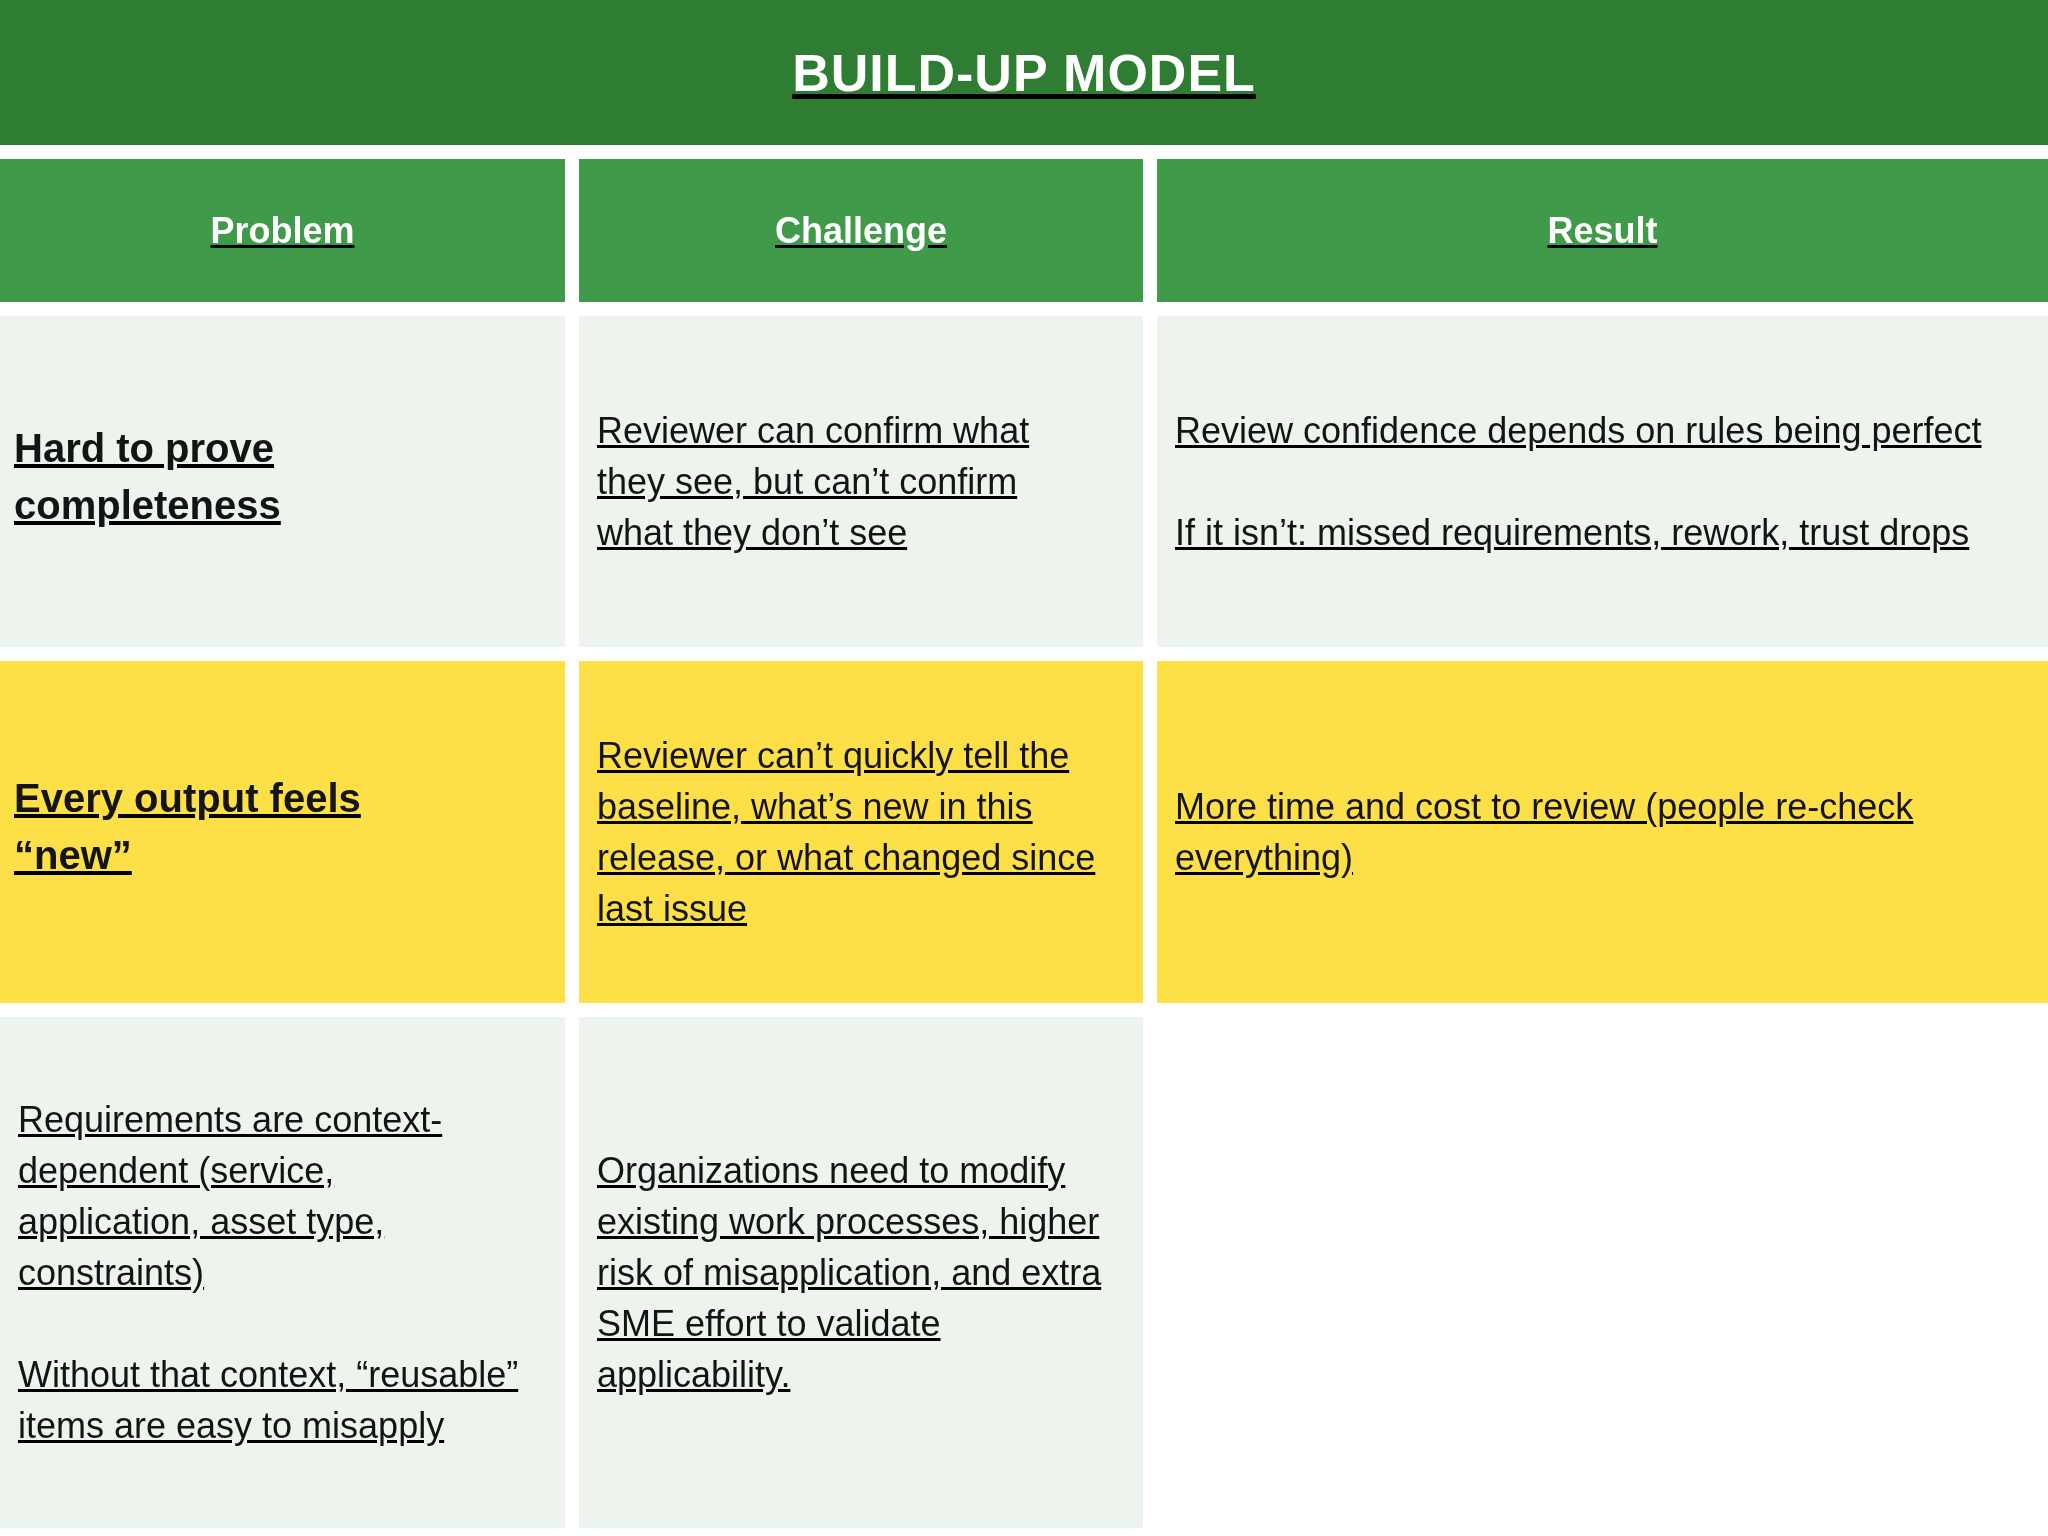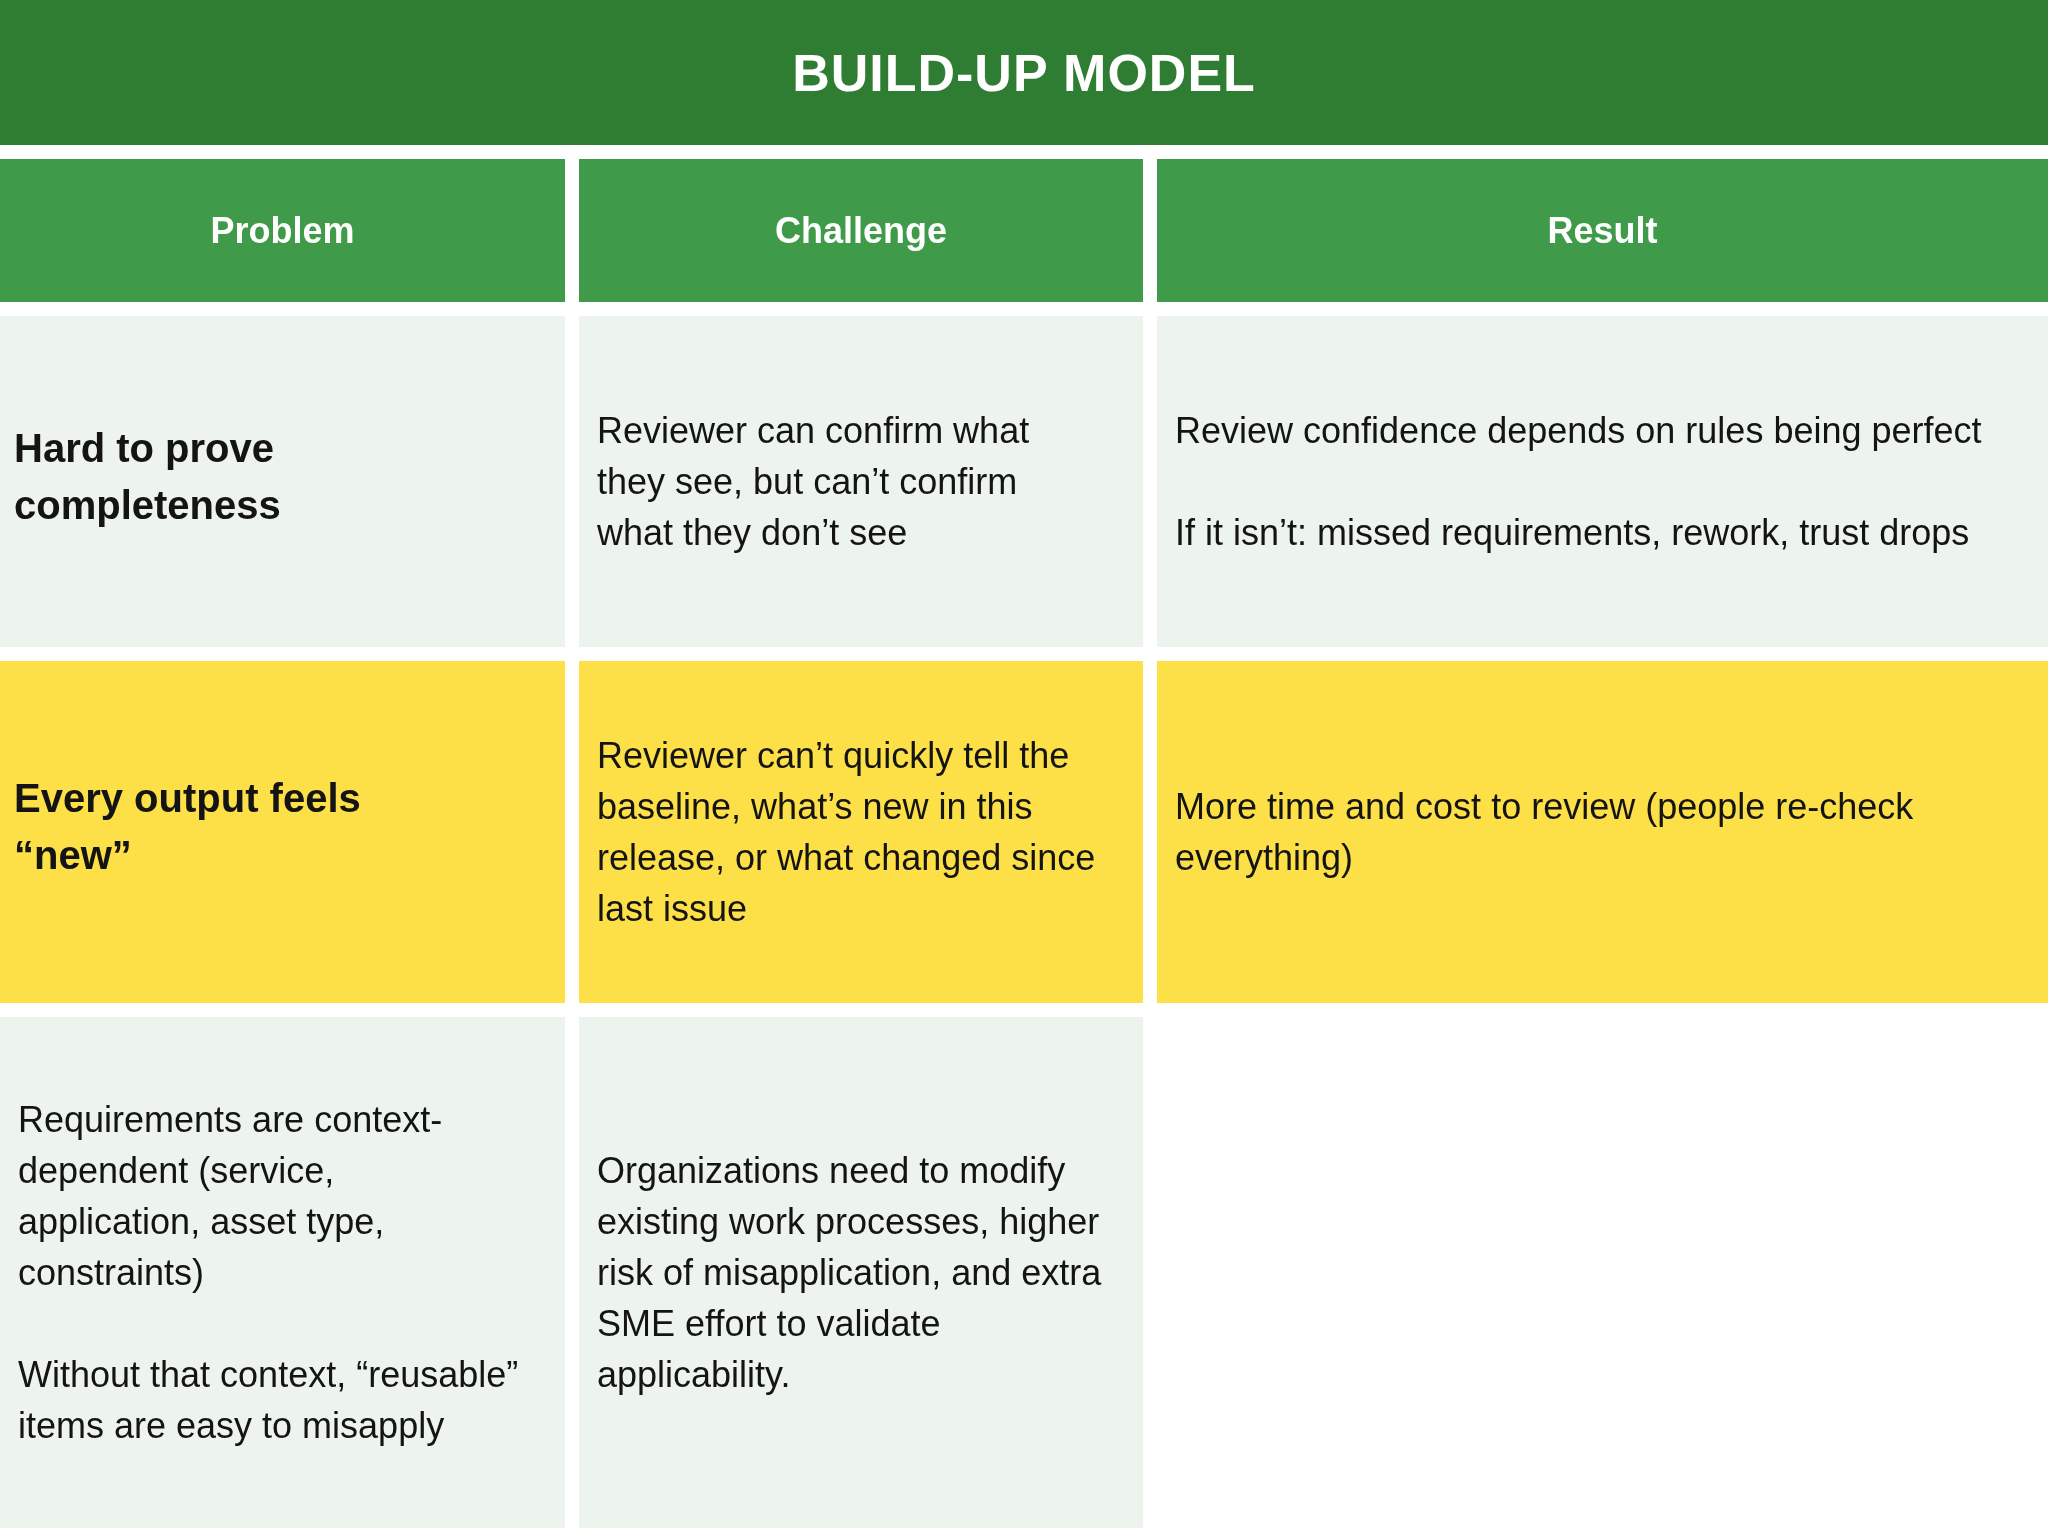--- a/index.html
+++ b/index.html
@@ -7,20 +7,21 @@
     padding: 0;
     background: #ffffff;
     font-family: "Liberation Sans", sans-serif;
   }
   #canvas {
     position: relative;
     width: 2048px;
     height: 1536px;
     background: #ffffff;
     overflow: hidden;
+    text-decoration: underline;
   }
   
   .title-bar {
     width: 2048px;
     height: 145px;
     background: #2e7d33;
     display: flex;
     align-items: center;
     justify-content: center;
     margin-bottom: 14px;

